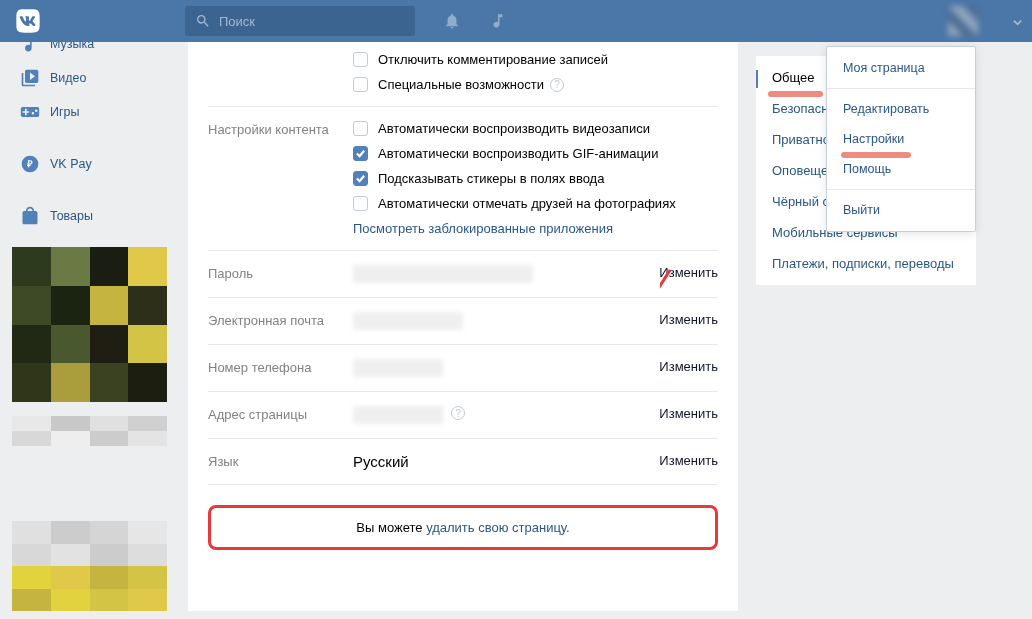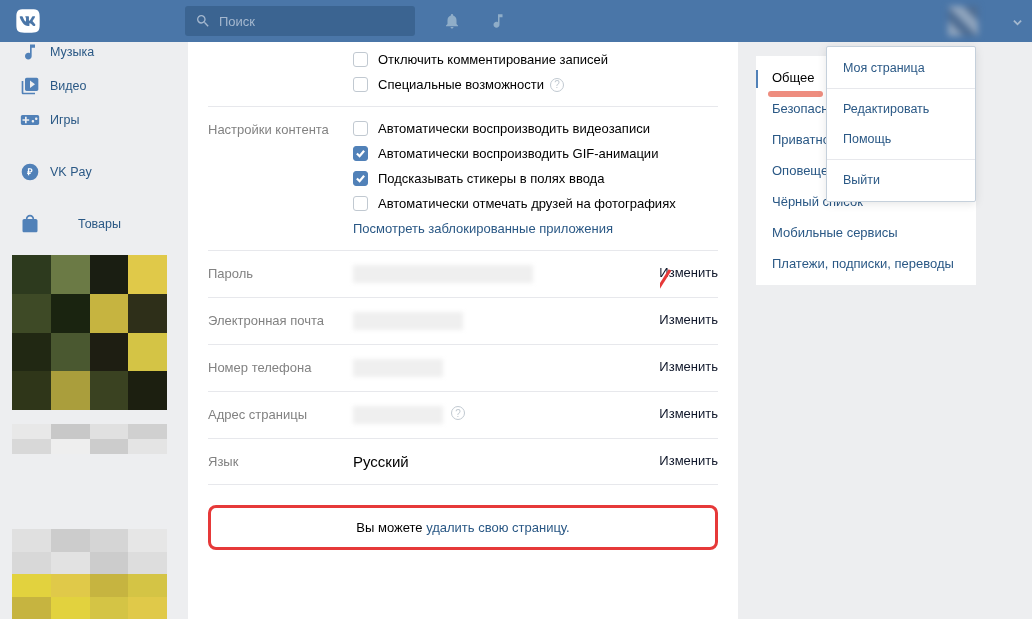--- a/index.html
+++ b/index.html
@@ -11,21 +11,21 @@
     .search-input { width: 100%; height: 30px; background: #3b6491; border: none; border-radius: 3px; padding: 0 10px 0 34px; color: #a5b8cf; font-size: 13px; }
     .search-input::placeholder { color: #a5b8cf; }
     .search-icon { position: absolute; left: 10px; top: 7px; width: 16px; height: 16px; fill: #a5b8cf; }
     .header-icons { display: flex; gap: 28px; margin-left: 28px; }
     .header-icon { width: 18px; height: 18px; fill: #8fadc8; }
     .avatar-area { position: absolute; right: 12px; top: 4px; width: 72px; height: 34px; display: flex; align-items: center; gap: 8px; }
     .avatar-blur { width: 30px; height: 30px; background: linear-gradient(45deg, #8fa4bd 25%, #4e6d93 25%, #4e6d93 50%, #8fa4bd 50%, #8fa4bd 75%, #4e6d93 75%); filter: blur(3px); }
     .avatar-chevron { width: 9px; height: 9px; fill: none; stroke: #a5b9cf; stroke-width: 2; position: absolute; right: -2px; top: 14px; }
     
     .container { display: flex; padding-left: 12px; }
-    .sidebar { width: 168px; padding-top: 0; margin-top: 8px; }
+    .sidebar { width: 168px; padding-top: 0; }
     .nav-item { display: flex; align-items: center; padding: 7px 8px; color: #2a5885; font-size: 12.5px; cursor: pointer; }
     .nav-icon { width: 20px; height: 20px; margin-right: 10px; fill: #5181b8; }
     
     .widget { margin-top: 14px; width: 155px; }
     .pix-box { display: grid; grid-template-columns: repeat(4, 1fr); grid-template-rows: repeat(4, 1fr); }
     .pix-box > div { width: 100%; height: 100%; }
     
     .main { margin-left: 8px; width: 550px; background: #fff; padding: 10px 20px 20px 20px; }
     .setting-row { display: flex; padding: 14px 0; border-bottom: 1px solid #e7e8ec; }
     .setting-row:last-of-type { border-bottom: none; }
@@ -108,21 +108,21 @@
         </svg>
       <span>Игры</span>
     </div>
     <div class="nav-item" style="margin-top:18px;">
       <svg class="nav-icon" viewBox="0 0 24 24">
           <circle cx="12" cy="12" r="10" fill="#5181b8"></circle>
           <text x="12" y="16" text-anchor="middle" fill="#fff" font-size="11" font-weight="bold">₽</text>
         </svg>
       <span>VK Pay</span>
     </div>
-    <div class="nav-item" style="margin-top:18px;gap:28px;">
+    <div class="nav-item" style="margin-top:18px;">
       <svg class="nav-icon" viewBox="0 0 24 24">
           <path d="M19 6h-2c0-2.76-2.24-5-5-5S7 3.24 7 6H5c-1.1 0-2 .9-2 2v12c0 1.1.9 2 2 2h14c1.1 0 2-.9 2-2V8c0-1.1-.9-2-2-2zm-7-3c1.66 0 3 1.34 3 3H9c0-1.66 1.34-3 3-3z"></path>
         </svg>
       <span>Товары</span>
     </div>
 
     <div class="widget" style="height:155px;">
       <div class="pix-box" style="height:100%;">
         <div style="background:#2d3a1e"></div>
           <div style="background:#6b7a45"></div>
@@ -281,20 +281,24 @@
       <div class="tab-item"><span>Оповещения</span></div>
       <div class="tab-item"><span>Чёрный список</span></div>
       <div class="tab-item"><span>Мобильные сервисы</span></div>
       <div class="tab-item"><span>Платежи, подписки, переводы</span></div>
     </div>
 
     <div class="dropdown-menu">
       <div class="dropdown-item">Моя страница</div>
       <div class="dropdown-divider"></div>
       <div class="dropdown-item">Редактировать</div>
+      <div class="dropdown-item">
+        <span>Настройки</span>
+        <div class="red-scribble" style="left:14px;width:70px;"></div>
+      </div>
       <div class="dropdown-item">Помощь</div>
       <div class="dropdown-divider"></div>
       <div class="dropdown-item">Выйти</div>
     </div>
   </div>
 </div>
 
 <svg class="arrow" width="180" height="320" viewBox="0 0 180 320">
   <defs>
       <marker id="ah" markerWidth="12" markerHeight="12" refX="4" refY="5" orient="auto">

